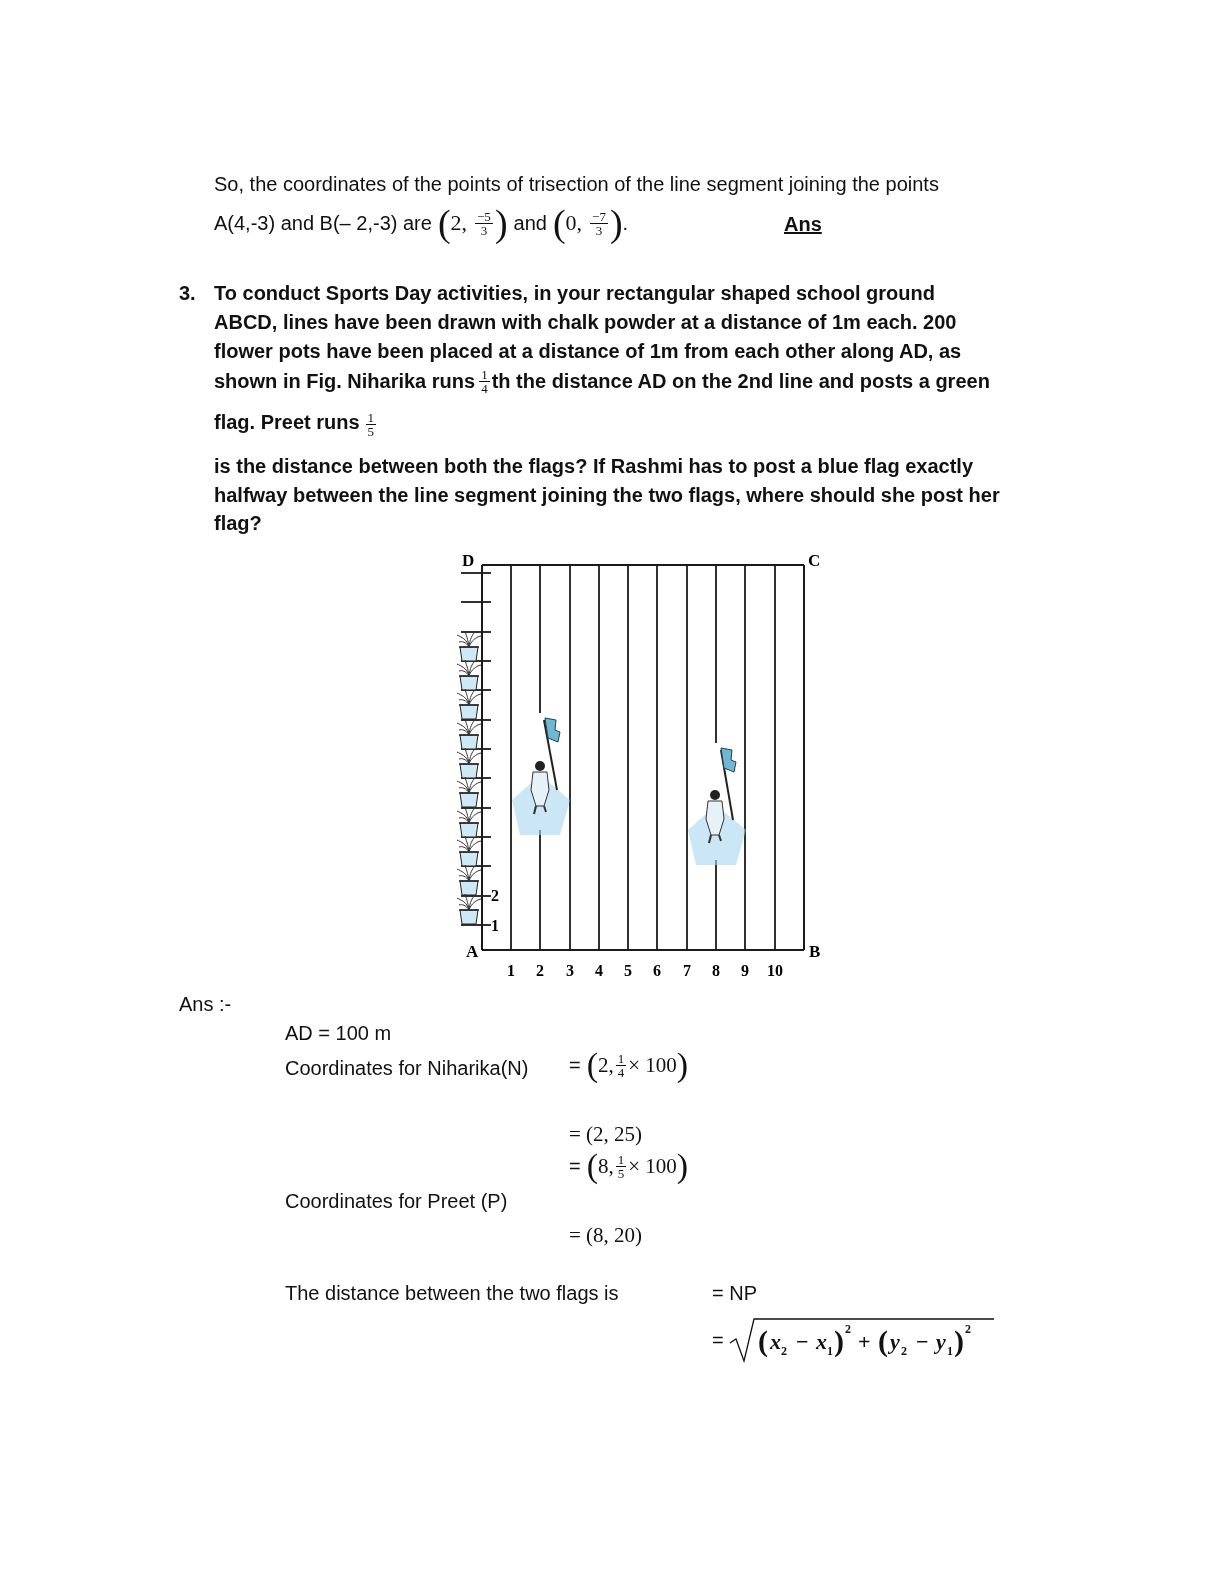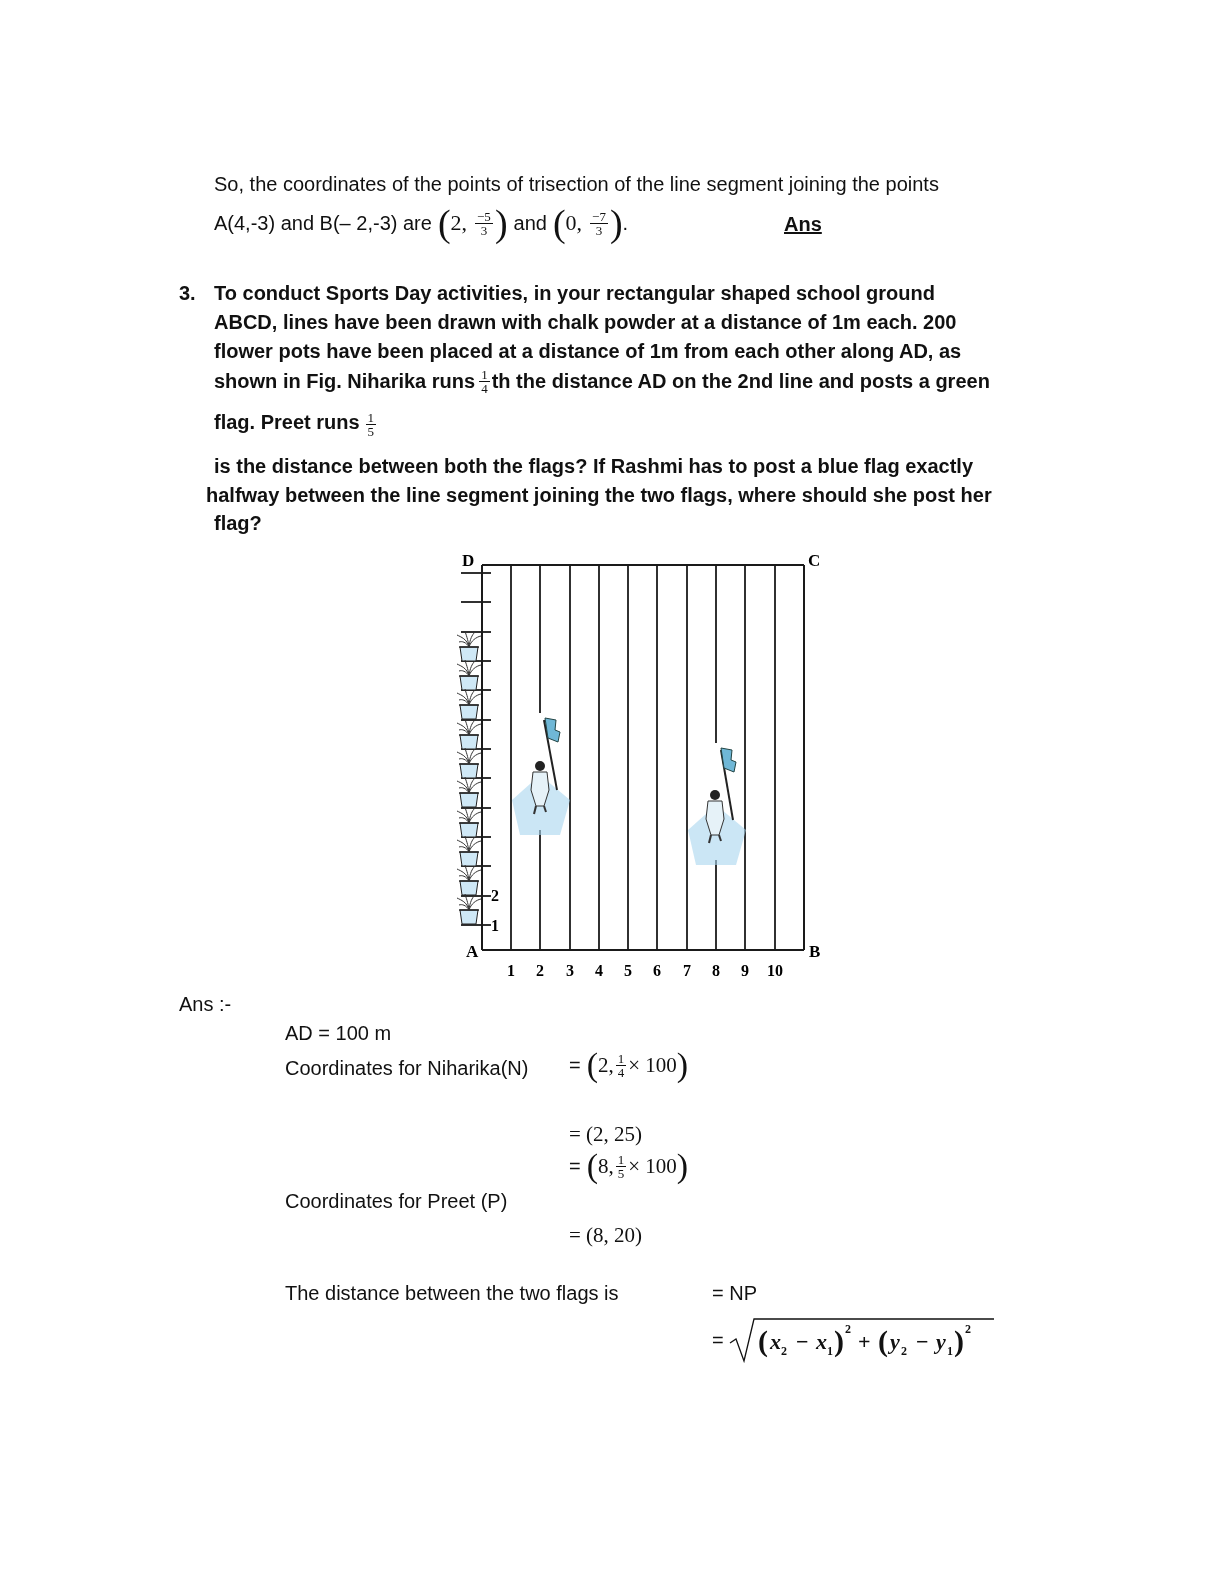--- a/index.html
+++ b/index.html
@@ -64,21 +64,21 @@
   <span>th the distance AD on the 2nd line and posts a green</span>
 </div>
 <div class="abs b" style="left:214px; top:411px; display:flex; ">
   <span>flag. Preet runs</span>
   <span class="frac" style="font-weight:normal; margin:0 6px;">
     <span class="num">1</span>
     <span class="den">5</span>
   </span>
 </div>
 <div class="abs b" style="left:214px; top:455px;">is the distance between both the flags? If Rashmi has to post a blue flag exactly</div>
-<div class="abs b" style="left:206px; top:484px;">halfway between the line segment joining the two flags, where should she post her</div>
+<div class="abs b" style="left:214px; top:484px;">halfway between the line segment joining the two flags, where should she post her</div>
 <div class="abs b" style="left:214px; top:512px;">flag?</div>
 
 <svg class="abs" style="left:0; top:0;" width="1224" height="1000">
   <defs>
     <g id="pot">
       <path d="M-9,0 L9,0 L7,14 L-7,14 Z" fill="#cfe8f6" stroke="#222" stroke-width="1"></path>
       <line x1="-10" y1="0" x2="10" y2="0" stroke="#222" stroke-width="1.5"></line>
       <path d="M0,0 C-2,-8 -8,-10 -12,-12 M0,0 C-1,-8 -3,-12 -4,-16 M0,0 C1,-8 3,-12 6,-15 M0,0 C2,-6 7,-10 12,-11 M0,0 C-3,-5 -7,-6 -10,-5" stroke="#333" stroke-width="1" fill="none"></path>
     </g>
   </defs>

